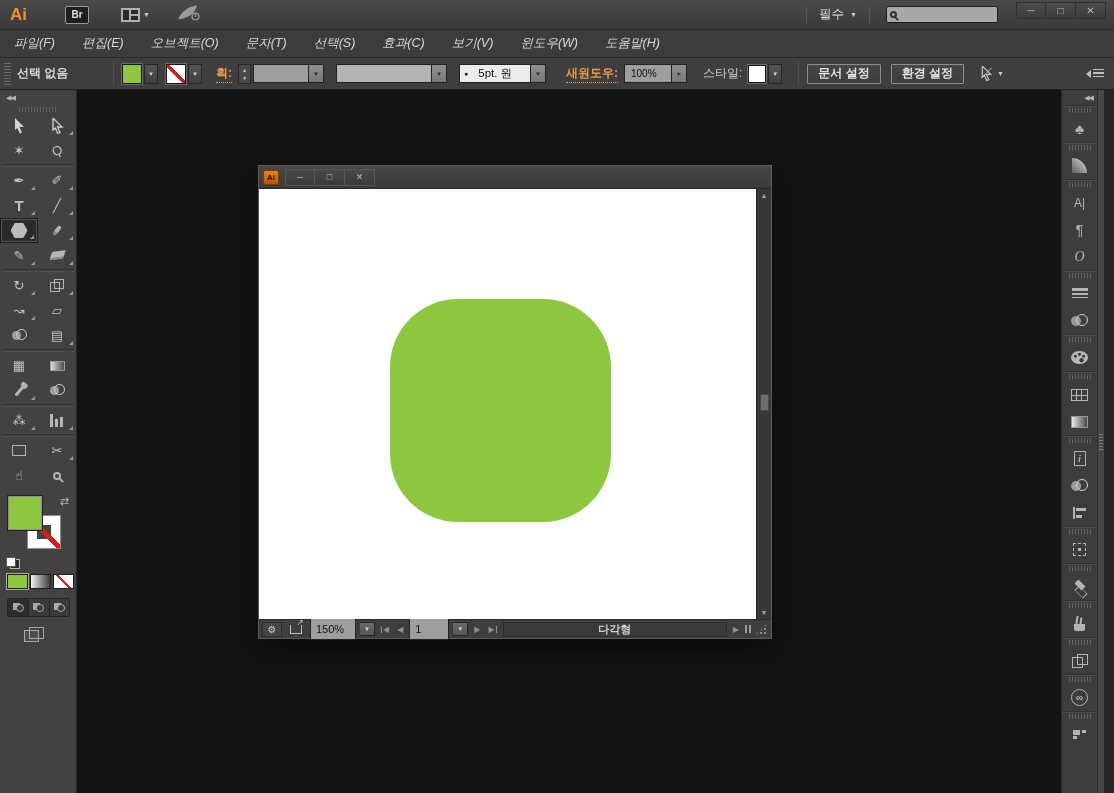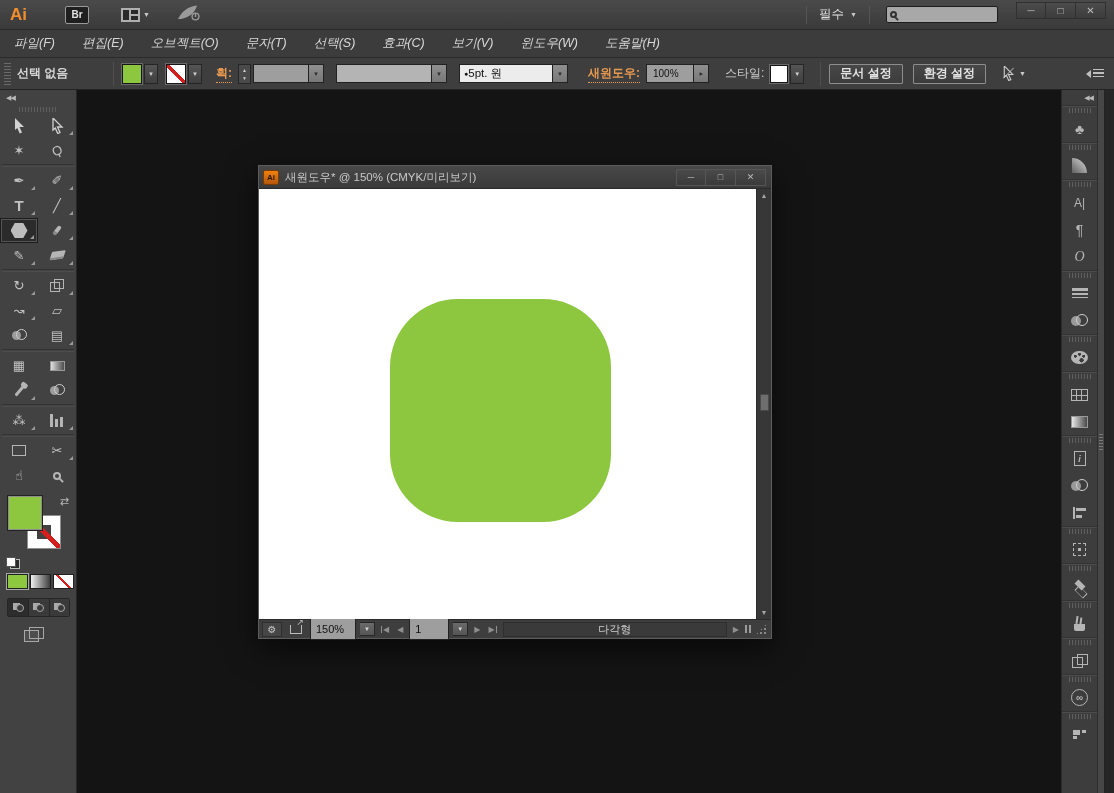--- a/index.html
+++ b/index.html
@@ -145,21 +145,21 @@
     border:1px solid #2e2e2e;background:#464646;color:#c7c7c7;font-size:10px;}
   .exp-ic{position:relative;width:12px;height:9px;border:1px solid #bbb;border-top:none;margin:0 4px;}
   .exp-ic::after{content:"↗";position:absolute;right:-3px;top:-8px;font-size:9px;color:#bbb;}
   .sfld{height:22px;background:#9e9e9e;border:1px solid #222;color:#111;display:flex;align-items:center;padding:0 3px;font-size:11px;}
   .sfld input{width:100%;background:transparent;border:none;outline:none;font-size:11px;color:#111;}
   .sdd{width:15px;height:14px;background:linear-gradient(#6a6a6a,#555);border:1px solid #262626;border-left:none;
     display:flex;align-items:center;justify-content:center;color:#d5d5d5;font-size:6px;}
   .navb{display:flex;align-items:center;gap:1px;color:#8f8f8f;font-size:8px;padding:0 2px;}
   .navbar-bar{display:inline-block;width:1px;height:7px;background:#8f8f8f;}
   .st-status{flex:1;height:15px;background:#3a3a3a;border:1px solid #2e2e2e;display:flex;align-items:center;
-    justify-content:center;font-size:11px;font-weight:normal;color:#cfcfcf;}
+    justify-content:center;font-size:11px;font-weight:bold;color:#cfcfcf;}
   .pausebars{display:flex;gap:2px;}
   .pausebars i{width:2px;height:8px;background:#9a9a9a;}
   .rgrip{width:13px;height:13px;clip-path:polygon(100% 0,100% 100%,0 100%);
     background-image:radial-gradient(#8a8a8a 1px,transparent 1.3px);background-size:4px 4px;}
 
   
   #dock{position:absolute;right:0;top:90px;bottom:0;display:flex;}
   .dock-icons{width:36px;background:#3d3d3d;border-left:1px solid #2b2b2b;display:flex;flex-direction:column;}
   .dk-head{height:15px;display:flex;align-items:center;justify-content:flex-end;padding-right:4px;color:#b9b9b9;
     font-size:7px;letter-spacing:-1px;}
@@ -280,21 +280,21 @@
   <span class="fld" style="width:56px"></span>
   <span class="dd-btn">
       <span>▼</span>
     </span>
   <span style="width:12px"></span>
   <span class="fld" style="width:96px;background:#b4b4b4"></span>
   <span class="dd-btn">
       <span>▼</span>
     </span>
   <span style="width:12px"></span>
-  <span class="fld brush-fld" style="width:94px;gap:0">
+  <span class="fld brush-fld" style="width:72px;gap:10px">
     <span style="font-size:7px">●</span>
     <span>5pt. 원</span>
   </span>
   <span class="dd-btn">
       <span>▼</span>
     </span>
   <span style="width:14px"></span>
   <span class="o-link">새원도우:</span>
   <span class="fld" style="width:48px">
     <input value="100%" style="">
@@ -456,21 +456,20 @@
     <span class="dmode">
         <span class="dm-glyph"></span>
       </span>
   </div>
   <div id="screenmode"></div>
 </div>
 
 <div id="docwin">
   <div class="dw-title">
     <span class="doc-icon">Ai</span>
-    <span class="dw-title-text">새원도우* @ 150% (CMYK/미리보기)</span>
     <span class="dw-btns">
       <span class="dw-btn">─</span>
       <span class="dw-btn">□</span>
       <span class="dw-btn">✕</span>
     </span>
   </div>
   <div class="dw-body">
     <div class="dw-canvas">
       <div id="artwork-shape" style="background: rgb(141, 198, 63);"></div>
     </div>

